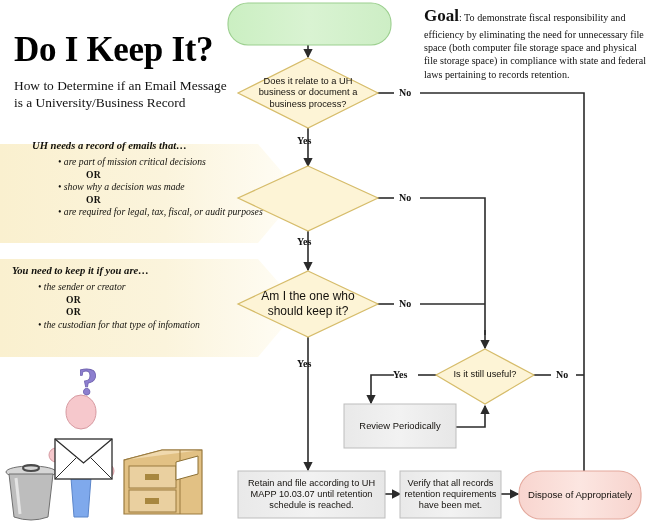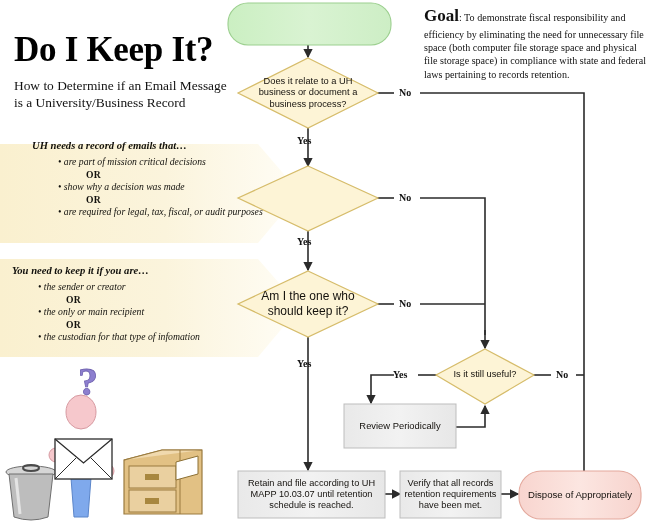--- a/index.html
+++ b/index.html
@@ -184,21 +184,20 @@
       <li class="or-row">OR</li>
       <li class="bullet-row">• are required for legal, tax, fiscal, or audit purposes</li>
     </ul>
   </div>
 
   <div class="banner-text" style="left:12px;top:265px;width:250px;">
     <div class="banner-head">You need to keep it if you are…</div>
     <ul class="banner-list">
       <li class="bullet-row">• the sender or creator</li>
       <li class="or-row">OR</li>
-      <li class="bullet-row">• the only or main recipient</li>
       <li class="or-row">OR</li>
       <li class="bullet-row">• the custodian for that type of infomation</li>
     </ul>
   </div>
 
 
   <div class="node-text" style="left:252px;top:70px;width:112px;height:46px;font-size:9.3px;">Does it relate to a UH business or document a business process?</div>
 
 
   <div class="node-text" style="left:246px;top:287px;width:124px;height:34px;font-size:12px;">Am I the one who should keep it?</div>

